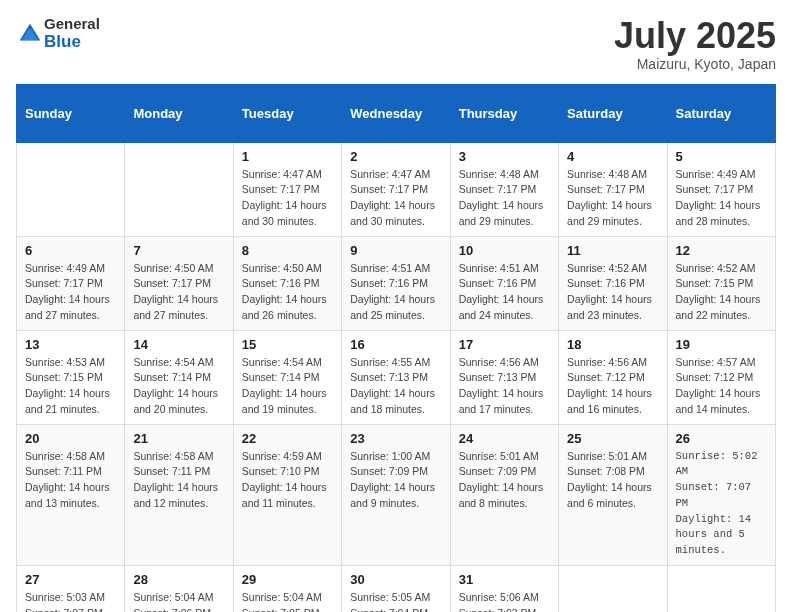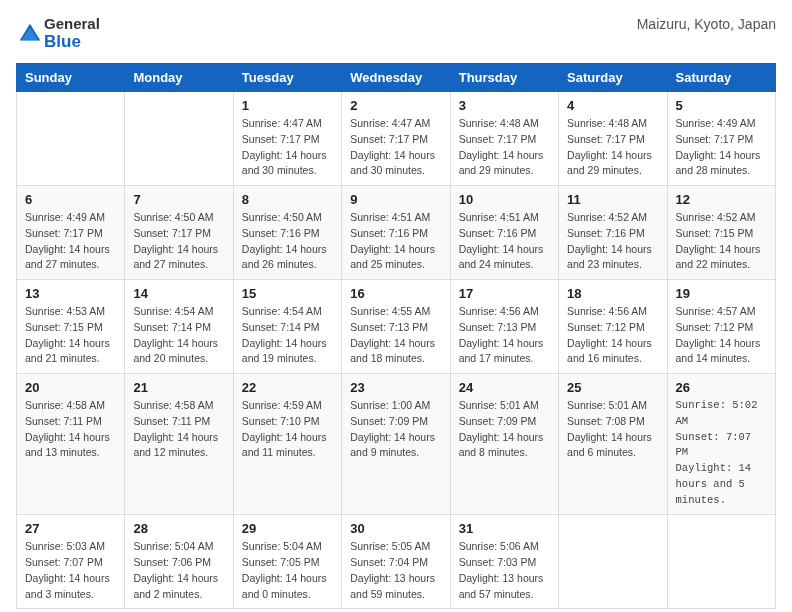--- a/index.html
+++ b/index.html
@@ -55,21 +55,21 @@
     }
     .calendar {
       width: 100%;
       border-collapse: collapse;
       border: 1px solid #ccc;
     }
     .calendar th {
       background-color: #1565c0;
       color: #fff;
       text-align: left;
-      padding: 6px 8px;
+      padding: 21px 8px;
       font-size: 13px;
       font-weight: bold;
       border: 1px solid #1565c0;
     }
     .calendar td {
       vertical-align: top;
       padding: 6px 8px;
       font-size: 10.5px;
       color: #333;
       border: 1px solid #ddd;
@@ -106,20 +106,21 @@
     <svg class="logo-icon" viewBox="0 0 30 30" xmlns="http://www.w3.org/2000/svg">
       <polygon points="15,4 26,22 4,22" fill="#1565c0"></polygon>
       <polygon points="15,8 24,22 6,22" fill="#42a5f5" opacity="0.5"></polygon>
     </svg>
     <div class="logo-text">
       <span class="logo-general">General</span>
       <span class="logo-blue">Blue</span>
     </div>
   </div>
   <div class="title-block">
+    <div class="month-title">July 2025</div>
     <div class="location">Maizuru, Kyoto, Japan</div>
   </div>
 </div>
 
 <table class="calendar">
   <thead>
     <tr>
     <th>Sunday</th>
         <th>Monday</th>
         <th>Tuesday</th>

